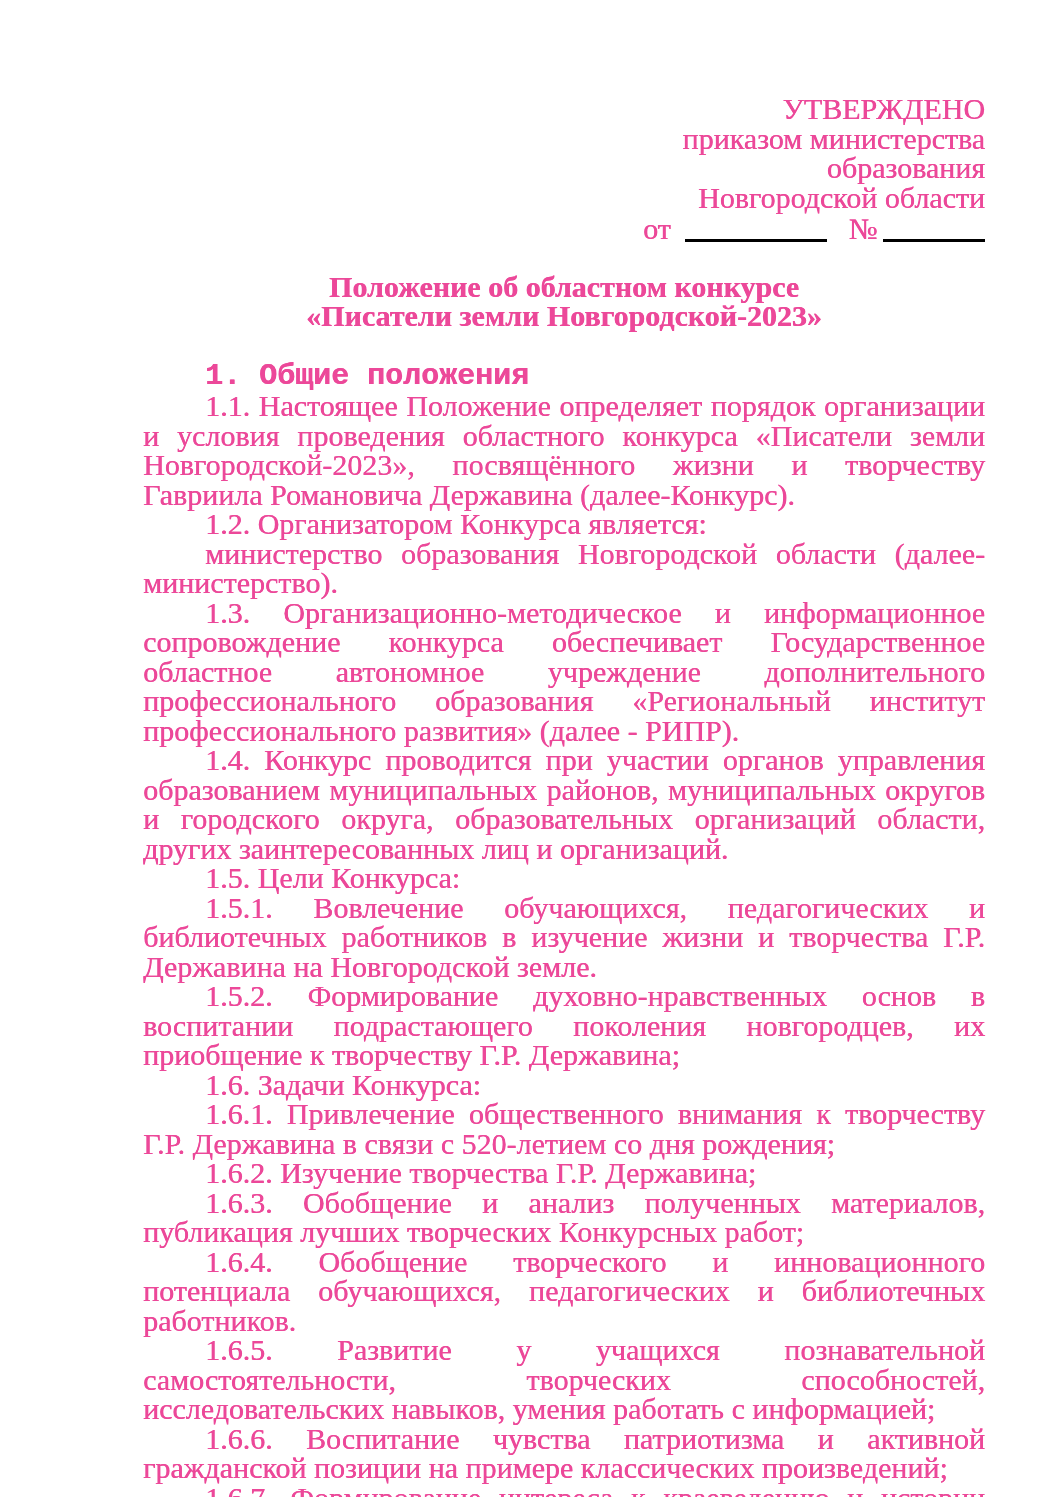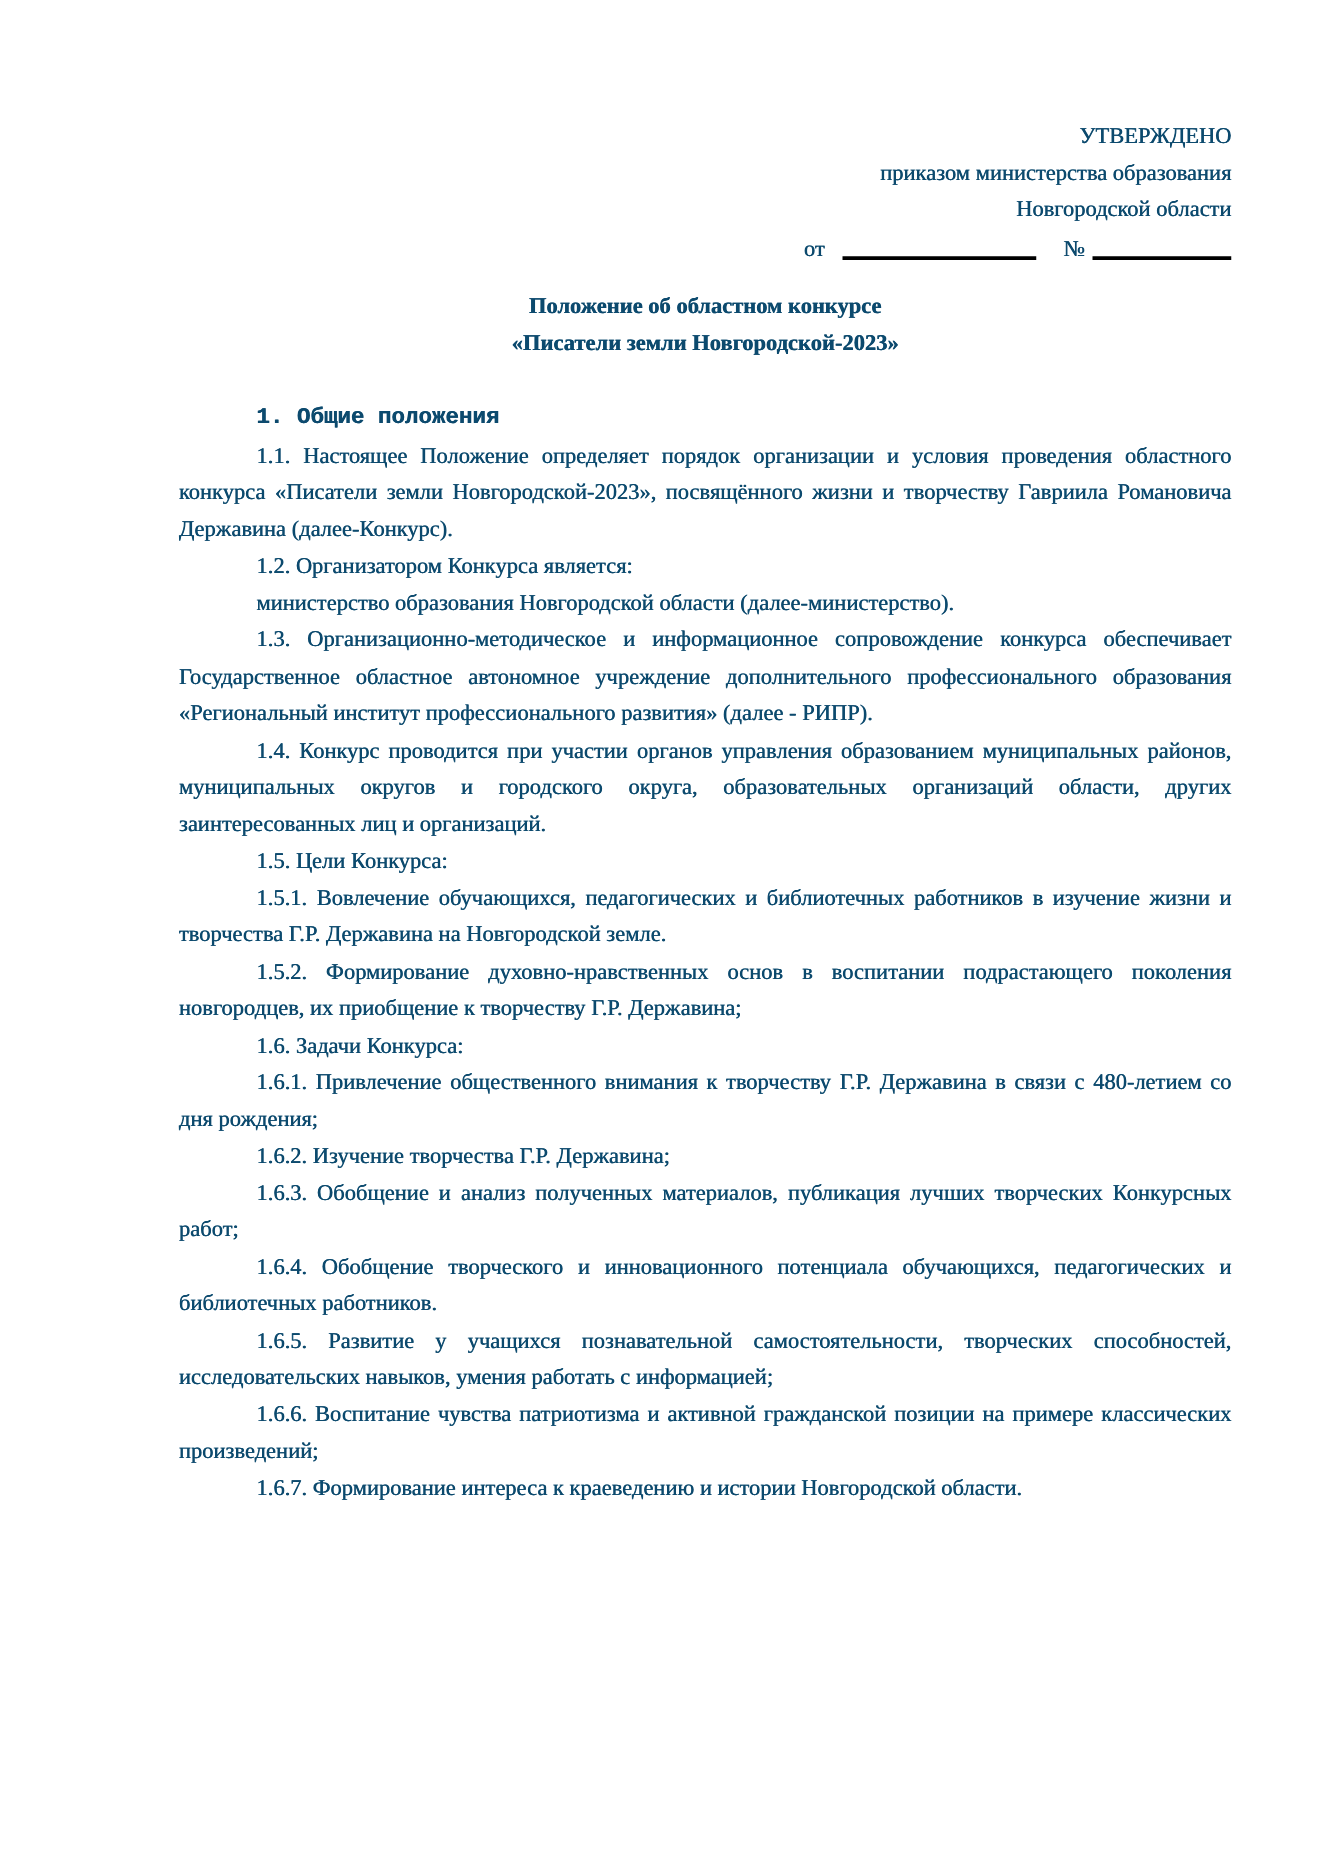--- a/index.html
+++ b/index.html
@@ -2,23 +2,23 @@
 <html lang="ru"><head>
 <meta charset="utf-8">
 <style>
   * { margin: 0; padding: 0; box-sizing: border-box; }
   html, body { background: #ffffff; }
   .page {
     position: relative;
     width: 1058px;
     height: 1497px;
     background: #ffffff;
-    color: #0c4a6e;
+    color: #ec4899;
     font-family: "Liberation Serif", "DejaVu Serif", serif;
-    font-size: 18px;
+    font-size: 30px;
     line-height: 29.5px;
     overflow: hidden;
     text-shadow: 0.4px 0 0 currentColor; 
   }
   .content {
     position: absolute;
     left: 143px;
     top: 0;
     width: 842px;
     padding-top: 94px;
@@ -42,21 +42,21 @@
     border-bottom: 3px solid #000;
     position: relative;
     top: 3px;
     height: 16px;
   }
   .blank-date { width: 170px; margin-left: 14px; }
   .blank-num  { width: 122px; margin-left: 6px; }
   .num-label  { margin-left: 22px; }
   
   .title {
-    margin-top: 16px;
+    margin-top: 28px;
     text-align: center;
     font-weight: 700;
   }
   
   .heading {
     margin-top: 31px;
     font-weight: 700;
     text-indent: 62px;
     text-align: left;
     font-family: Liberation Mono, monospace;
@@ -94,21 +94,21 @@
 
     <p class="para">1.1. Настоящее Положение определяет порядок организации и условия проведения  областного конкурса «Писатели земли Новгородской-2023», посвящённого жизни и творчеству Гавриила Романовича Державина (далее-Конкурс).</p>
     <p class="para">1.2. Организатором Конкурса является:</p>
     <p class="para">министерство образования Новгородской области (далее-министерство).</p>
     <p class="para">1.3. Организационно-методическое и информационное  сопровождение конкурса обеспечивает  Государственное областное автономное учреждение дополнительного профессионального образования «Региональный институт профессионального развития» (далее - РИПР).</p>
     <p class="para">1.4. Конкурс проводится при участии органов управления образованием муниципальных районов, муниципальных округов и городского округа, образовательных организаций области, других заинтересованных лиц и организаций.</p>
     <p class="para">1.5. Цели Конкурса:</p>
     <p class="para">1.5.1.  Вовлечение обучающихся, педагогических и библиотечных работников в изучение жизни и творчества  Г.Р. Державина на Новгородской земле.</p>
     <p class="para">1.5.2. Формирование духовно-нравственных основ в воспитании подрастающего поколения новгородцев, их приобщение к творчеству Г.Р. Державина;</p>
     <p class="para">1.6. Задачи Конкурса:</p>
-    <p class="para">1.6.1. Привлечение общественного внимания к творчеству Г.Р. Державина в связи с 480-летием со дня рождения;</p>
+    <p class="para">1.6.1. Привлечение общественного внимания к творчеству Г.Р. Державина в связи с 520-летием со дня рождения;</p>
     <p class="para">1.6.2. Изучение творчества Г.Р. Державина;</p>
     <p class="para">1.6.3. Обобщение и анализ полученных материалов, публикация лучших творческих Конкурсных работ;</p>
     <p class="para">1.6.4. Обобщение  творческого и инновационного потенциала обучающихся, педагогических и библиотечных работников.</p>
     <p class="para">1.6.5. Развитие у учащихся познавательной самостоятельности, творческих способностей, исследовательских навыков, умения работать с информацией;</p>
     <p class="para">1.6.6.  Воспитание чувства патриотизма и активной гражданской позиции на примере классических произведений;</p>
     <p class="para">1.6.7.  Формирование интереса к краеведению и истории Новгородской области.</p>
 
   </div>
 </div>
 

